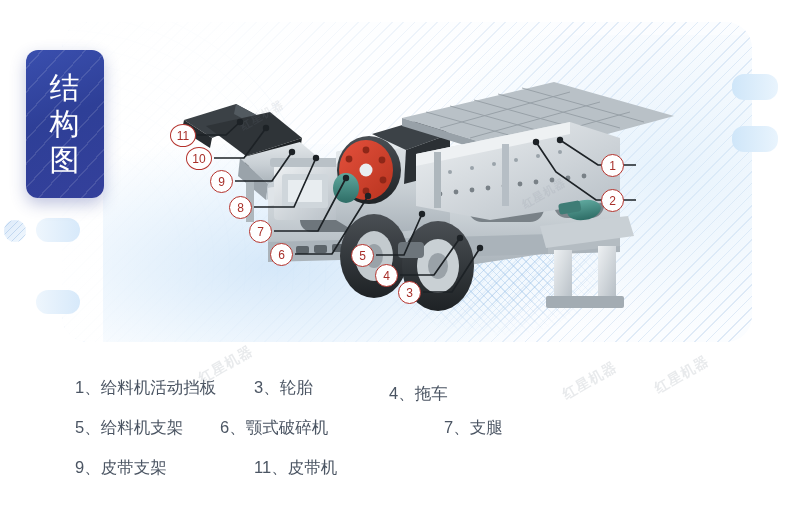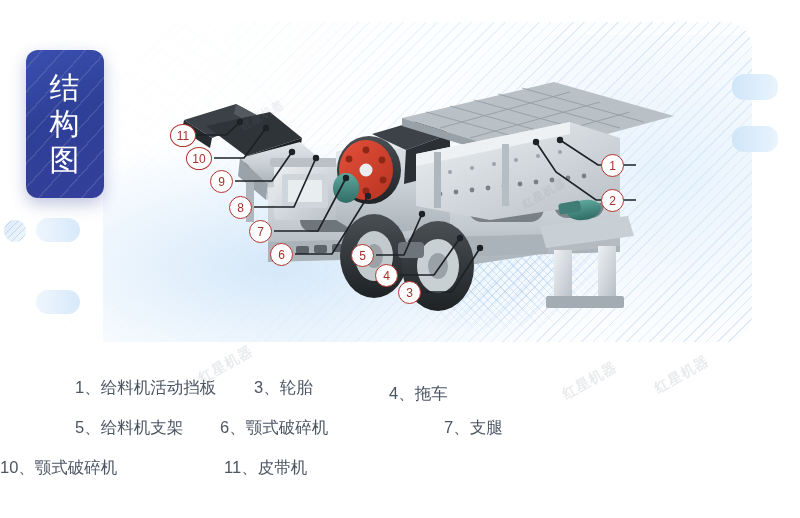--- a/index.html
+++ b/index.html
@@ -372,21 +372,21 @@
       <div class="litem c1"><span>1</span><span>、</span><span>给料机活动挡板</span></div>
       <div class="litem c3"><span>3</span><span>、</span><span>轮胎</span></div>
       <div class="litem c4"><span>4</span><span>、</span><span>拖车</span></div>
     </div>
     <div class="lrow">
       <div class="litem c1"><span>5</span><span>、</span><span>给料机支架</span></div>
       <div class="litem c2"><span>6</span><span>、</span><span>颚式破碎机</span></div>
       <div class="litem c3"><span>7</span><span>、</span><span>支腿</span></div>
     </div>
     <div class="lrow">
-      <div class="litem c2"><span>10</span><span>、</span><span>颚式破碎机</span></div>
+      <div class="litem c1"><span>9</span><span>、</span><span>皮带支架</span></div>
       <div class="litem c3"><span>11</span><span>、</span><span>皮带机</span></div>
       <div class="litem c4"></div>
     </div>
   </div>
 
   <div class="wm" style="left:196px;top:356px">红星机器</div>
   <div class="wm" style="left:560px;top:372px">红星机器</div>
   <div class="wm" style="left:652px;top:366px">红星机器</div>
 
 </div>

